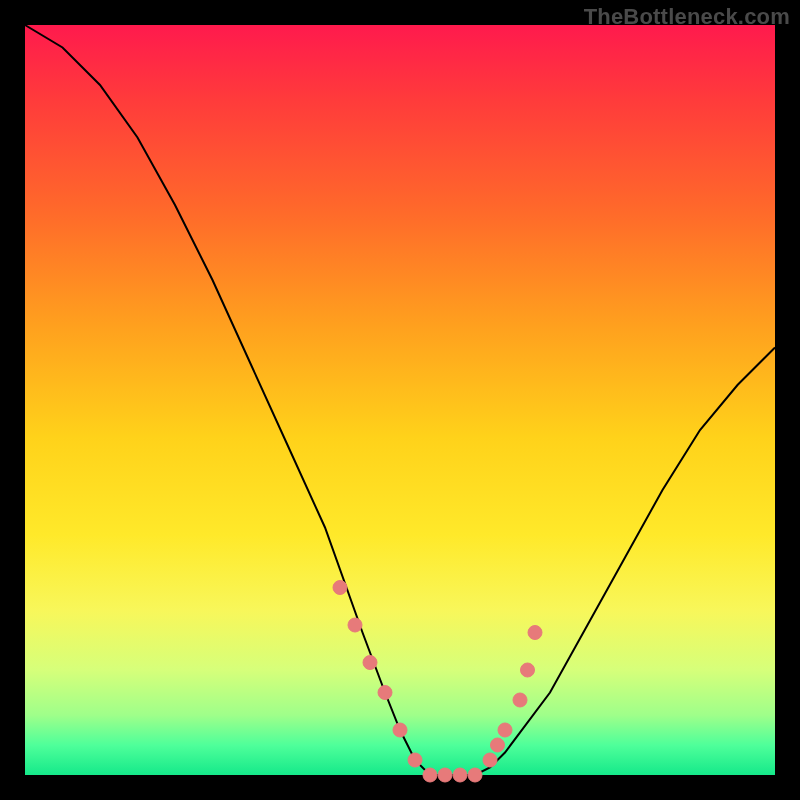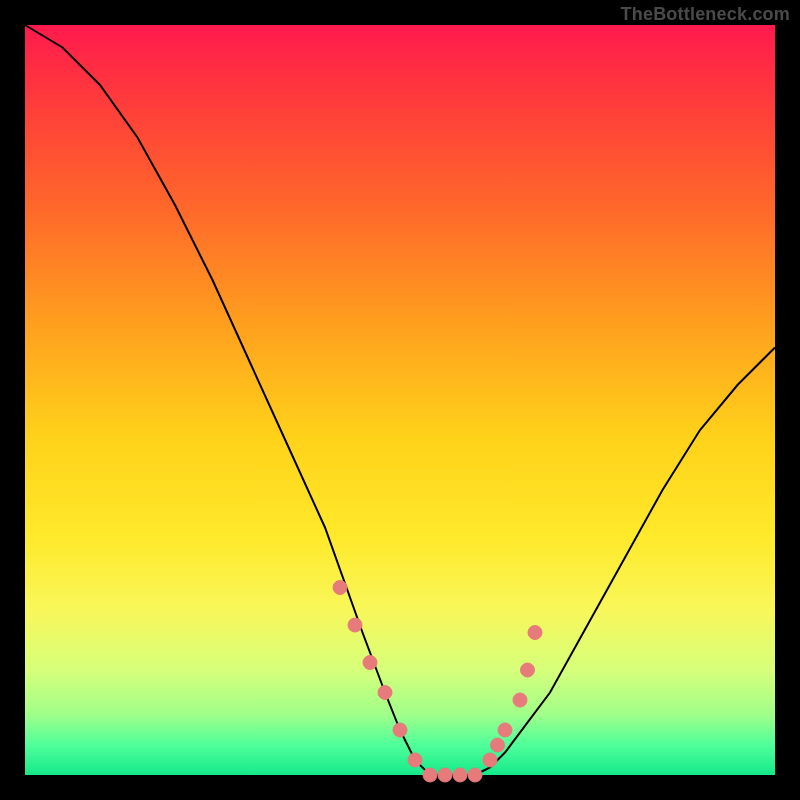--- a/index.html
+++ b/index.html
@@ -39,21 +39,21 @@
       #9fff8a 92%,
       #4fff9a 96%,
       #15e98a 100%
     );
   }
   .watermark {
     position: absolute;
     top: 4px;
     right: 10px;
     color: #4a4a4a;
-    font-size: 18px;
+    font-size: 22px;
     font-weight: 600;
     letter-spacing: 0.2px;
     user-select: none;
   }
   svg.overlay {
     position: absolute;
     left: 25px;
     top: 25px;
     width: 750px;
     height: 750px;

